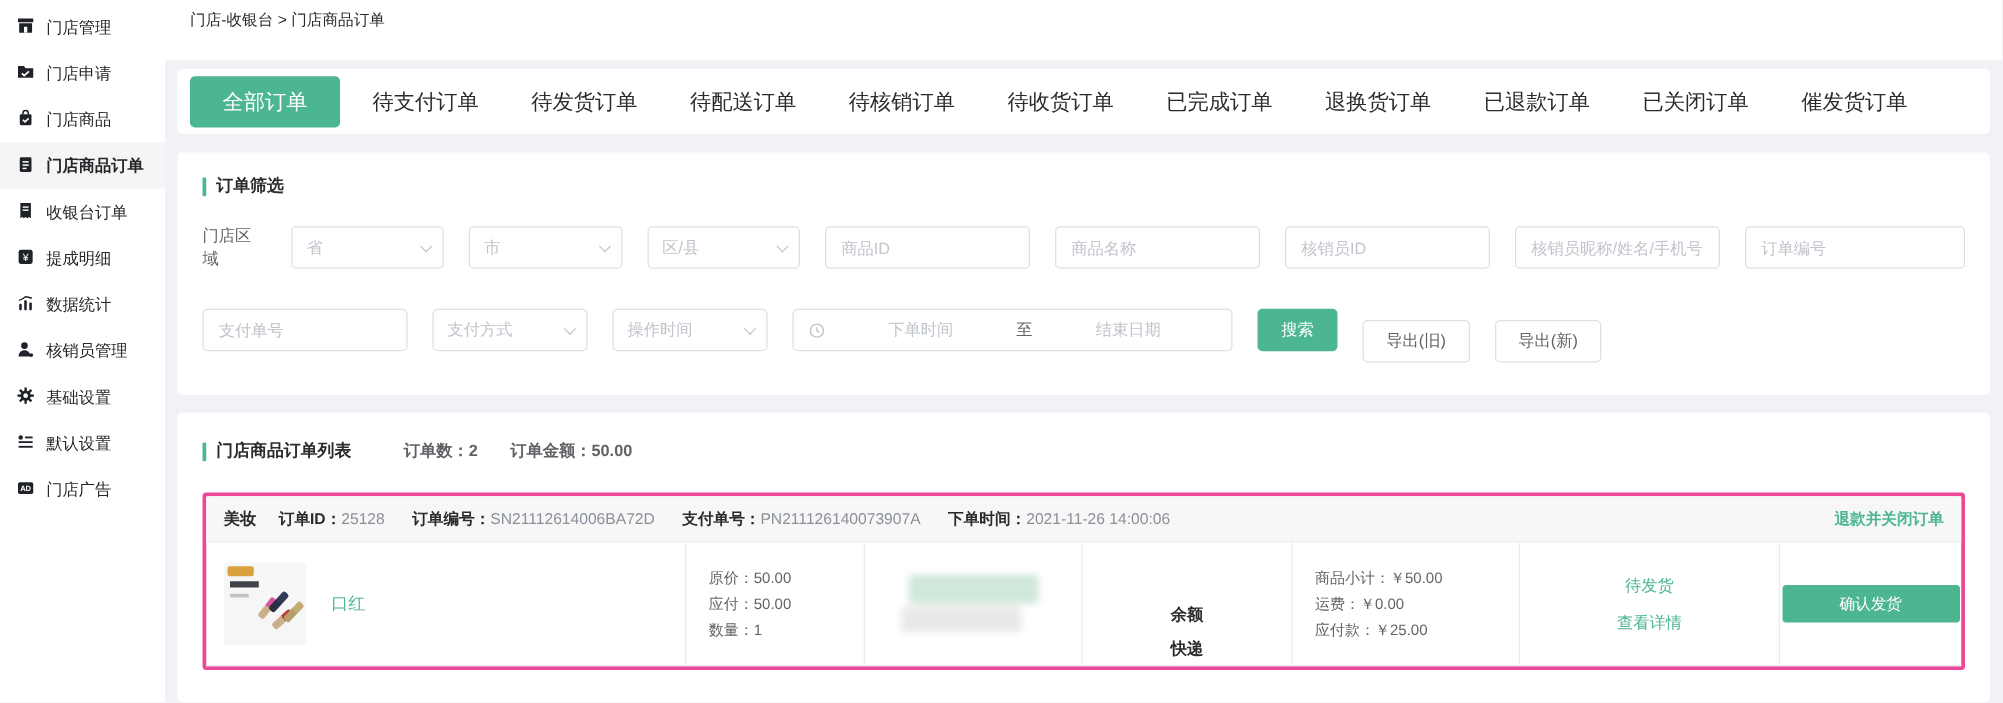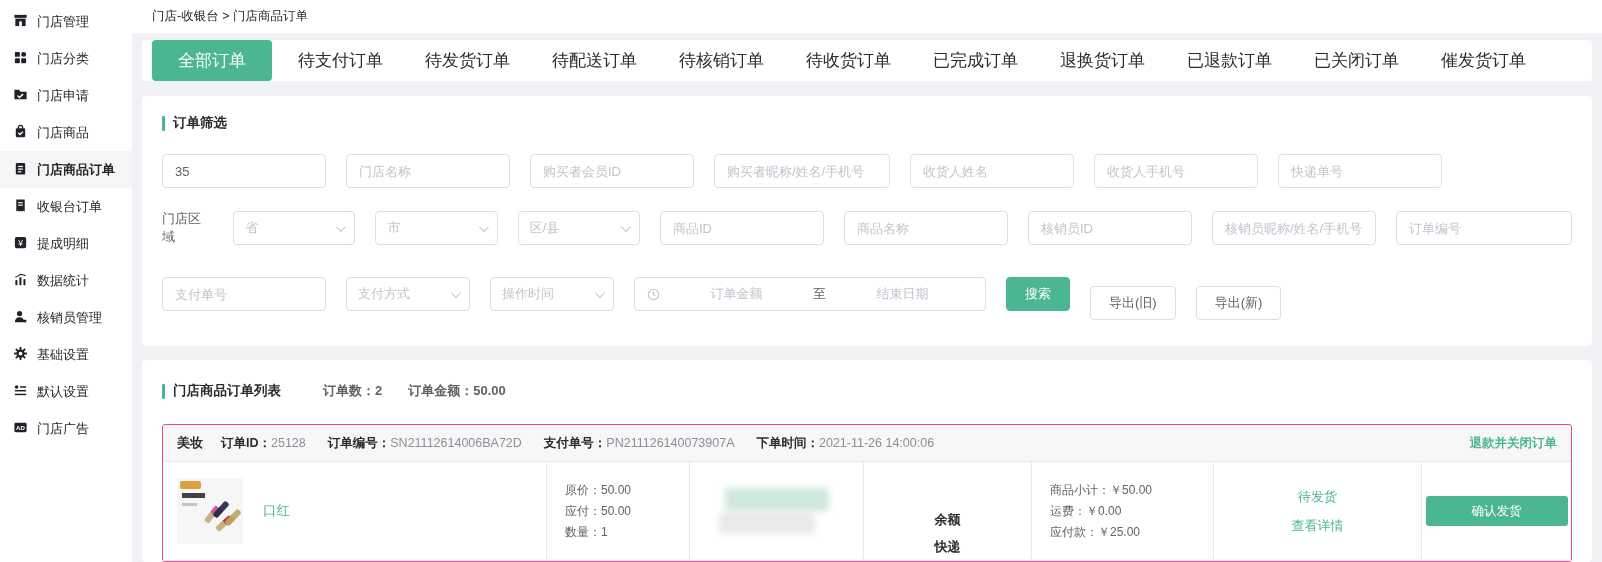--- a/index.html
+++ b/index.html
@@ -43,21 +43,21 @@
   .date-box { width:352px; display:flex; align-items:center; padding:0 12px; color:#c0c4cc; cursor:pointer; }
   .date-box .d-start,.date-box .d-end { flex:1; text-align:center; }
   .date-box .d-to { color:#606266; padding:0 6px; }
   .btn { height:34px; border-radius:4px; font-size:13px; padding:0 18px; cursor:pointer; border:1px solid transparent; }
   .btn-primary { background:#4cb690; color:#fff; border-color:#4cb690; }
   .btn-plain { background:#fff; color:#606266; border-color:#dcdfe6;margin-top:18px; }
   
   .list-card { margin-top:14px; margin-bottom:0; padding:22px 20px 0; flex:1; }
   .list-head { display:flex; align-items:center; }
   .list-stats { display:flex; gap:26px; margin-left:42px; font-size:13px; font-weight:bold; color:#606266; }
-  .order-block { margin-top:24px; border:1px solid #ec4899; border-radius:3px; }
+  .order-block { margin-top:24px; border:3px solid #ec4899; border-radius:3px; }
   .order-head { background:#f7f7f7; height:36px; display:flex; align-items:center; padding:0 14px; font-size:12.5px; border-radius:3px 3px 0 0; }
   .order-head .store-name { font-weight:bold; color:#2b2b2b; margin-right:18px; font-size:13px; }
   .oh-field { margin-right:22px; white-space:nowrap; }
   .oh-field .lbl { font-weight:bold; color:#2b2b2b; }
   .oh-field .val { color:#8a8f99; }
   .refund-link { margin-left:auto; color:#4cb690; font-weight:600; font-size:12.5px; cursor:pointer; }
   .order-row { display:grid; grid-template-columns:383px 143px 174px 168px 182px 208px 1fr;
                border-top:1px solid #ebebeb; height:100px; border-bottom:1px solid #ebebeb; }
   .order-row > div { border-left:1px solid #ebebeb; }
   .order-row > div:first-child { border-left:none; }
@@ -89,29 +89,20 @@
 <div class="sidebar">
   <div class="side-item">
     <span><svg width="15" height="15" viewBox="0 0 16 16">
           <path fill="#1f2329" d="M1.5 2h13v3.2h-13z"></path>
           <path fill="#1f2329" d="M2.5 6h11v8h-11z"></path>
           <rect x="6.6" y="9" width="2.8" height="5" fill="#fff"></rect>
         </svg></span>
     <span>门店管理</span>
   </div>
   <div class="side-item">
-    <span><svg width="15" height="15" viewBox="0 0 16 16" fill="#1f2329">
-          <rect x="2" y="2" width="5.3" height="5.3" rx="1"></rect>
-          <rect x="8.7" y="2" width="5.3" height="5.3" rx="2.6"></rect>
-          <rect x="2" y="8.7" width="5.3" height="5.3" rx="1"></rect>
-          <rect x="8.7" y="8.7" width="5.3" height="5.3" rx="1"></rect>
-        </svg></span>
-    <span>门店分类</span>
-  </div>
-  <div class="side-item">
     <span><svg width="15" height="15" viewBox="0 0 16 16">
           <path fill="#1f2329" d="M1.5 3h5l1.5 2h6.5v8h-13z"></path>
           <path d="M4.8 9.2l2 2 4-3.6" fill="none" stroke="#fff" stroke-width="1.5"></path>
         </svg></span>
     <span>门店申请</span>
   </div>
   <div class="side-item">
     <span><svg width="15" height="15" viewBox="0 0 16 16">
           <rect x="3" y="4.6" width="10" height="9.4" rx="1.2" fill="#1f2329"></rect>
           <path d="M5.7 5V3.8a2.3 2.3 0 014.6 0V5" fill="none" stroke="#1f2329" stroke-width="1.3"></path>
@@ -204,29 +195,20 @@
     <div class="tab">已完成订单</div>
     <div class="tab">退换货订单</div>
     <div class="tab">已退款订单</div>
     <div class="tab">已关闭订单</div>
     <div class="tab">催发货订单</div>
   </div>
 
   <div class="card filter-card">
     <div class="section-title">订单筛选</div>
 
-    <div class="filter-row">
-      <input class="f-input" value="35" style="">
-      <input class="f-input" placeholder="门店名称" style="">
-      <input class="f-input" placeholder="购买者会员ID" style="">
-      <input class="f-input w-lg" placeholder="购买者昵称/姓名/手机号" style="">
-      <input class="f-input" placeholder="收货人姓名" style="">
-      <input class="f-input" placeholder="收货人手机号" style="">
-      <input class="f-input" placeholder="快递单号" style="">
-    </div>
 
     <div class="filter-row">
       <span class="region-label">门店区域</span>
       <div class="f-select">
           <span>省</span>
           <span class="chev"></span>
         </div>
       <div class="f-select">
           <span>市</span>
           <span class="chev"></span>
@@ -252,21 +234,21 @@
           <span>操作时间</span>
           <span class="chev"></span>
         </div>
       <div class="date-box">
         <span style="display:inline-flex;margin-right:6px;">
             <svg width="13" height="13" viewBox="0 0 14 14">
               <circle cx="7" cy="7" r="5.6" fill="none" stroke="#c0c4cc" stroke-width="1.2"></circle>
               <path d="M7 4v3.2l2.2 1.3" fill="none" stroke="#c0c4cc" stroke-width="1.2"></path>
             </svg>
           </span>
-        <span class="d-start">订单金额</span>
+        <span class="d-start">下单时间</span>
         <span class="d-to">至</span>
         <span class="d-end">结束日期</span>
       </div>
       <button class="btn btn-primary">搜索</button>
       <button class="btn btn-plain">导出(旧)</button>
       <button class="btn btn-plain">导出(新)</button>
     </div>
   </div>
 
   <div class="card list-card">

